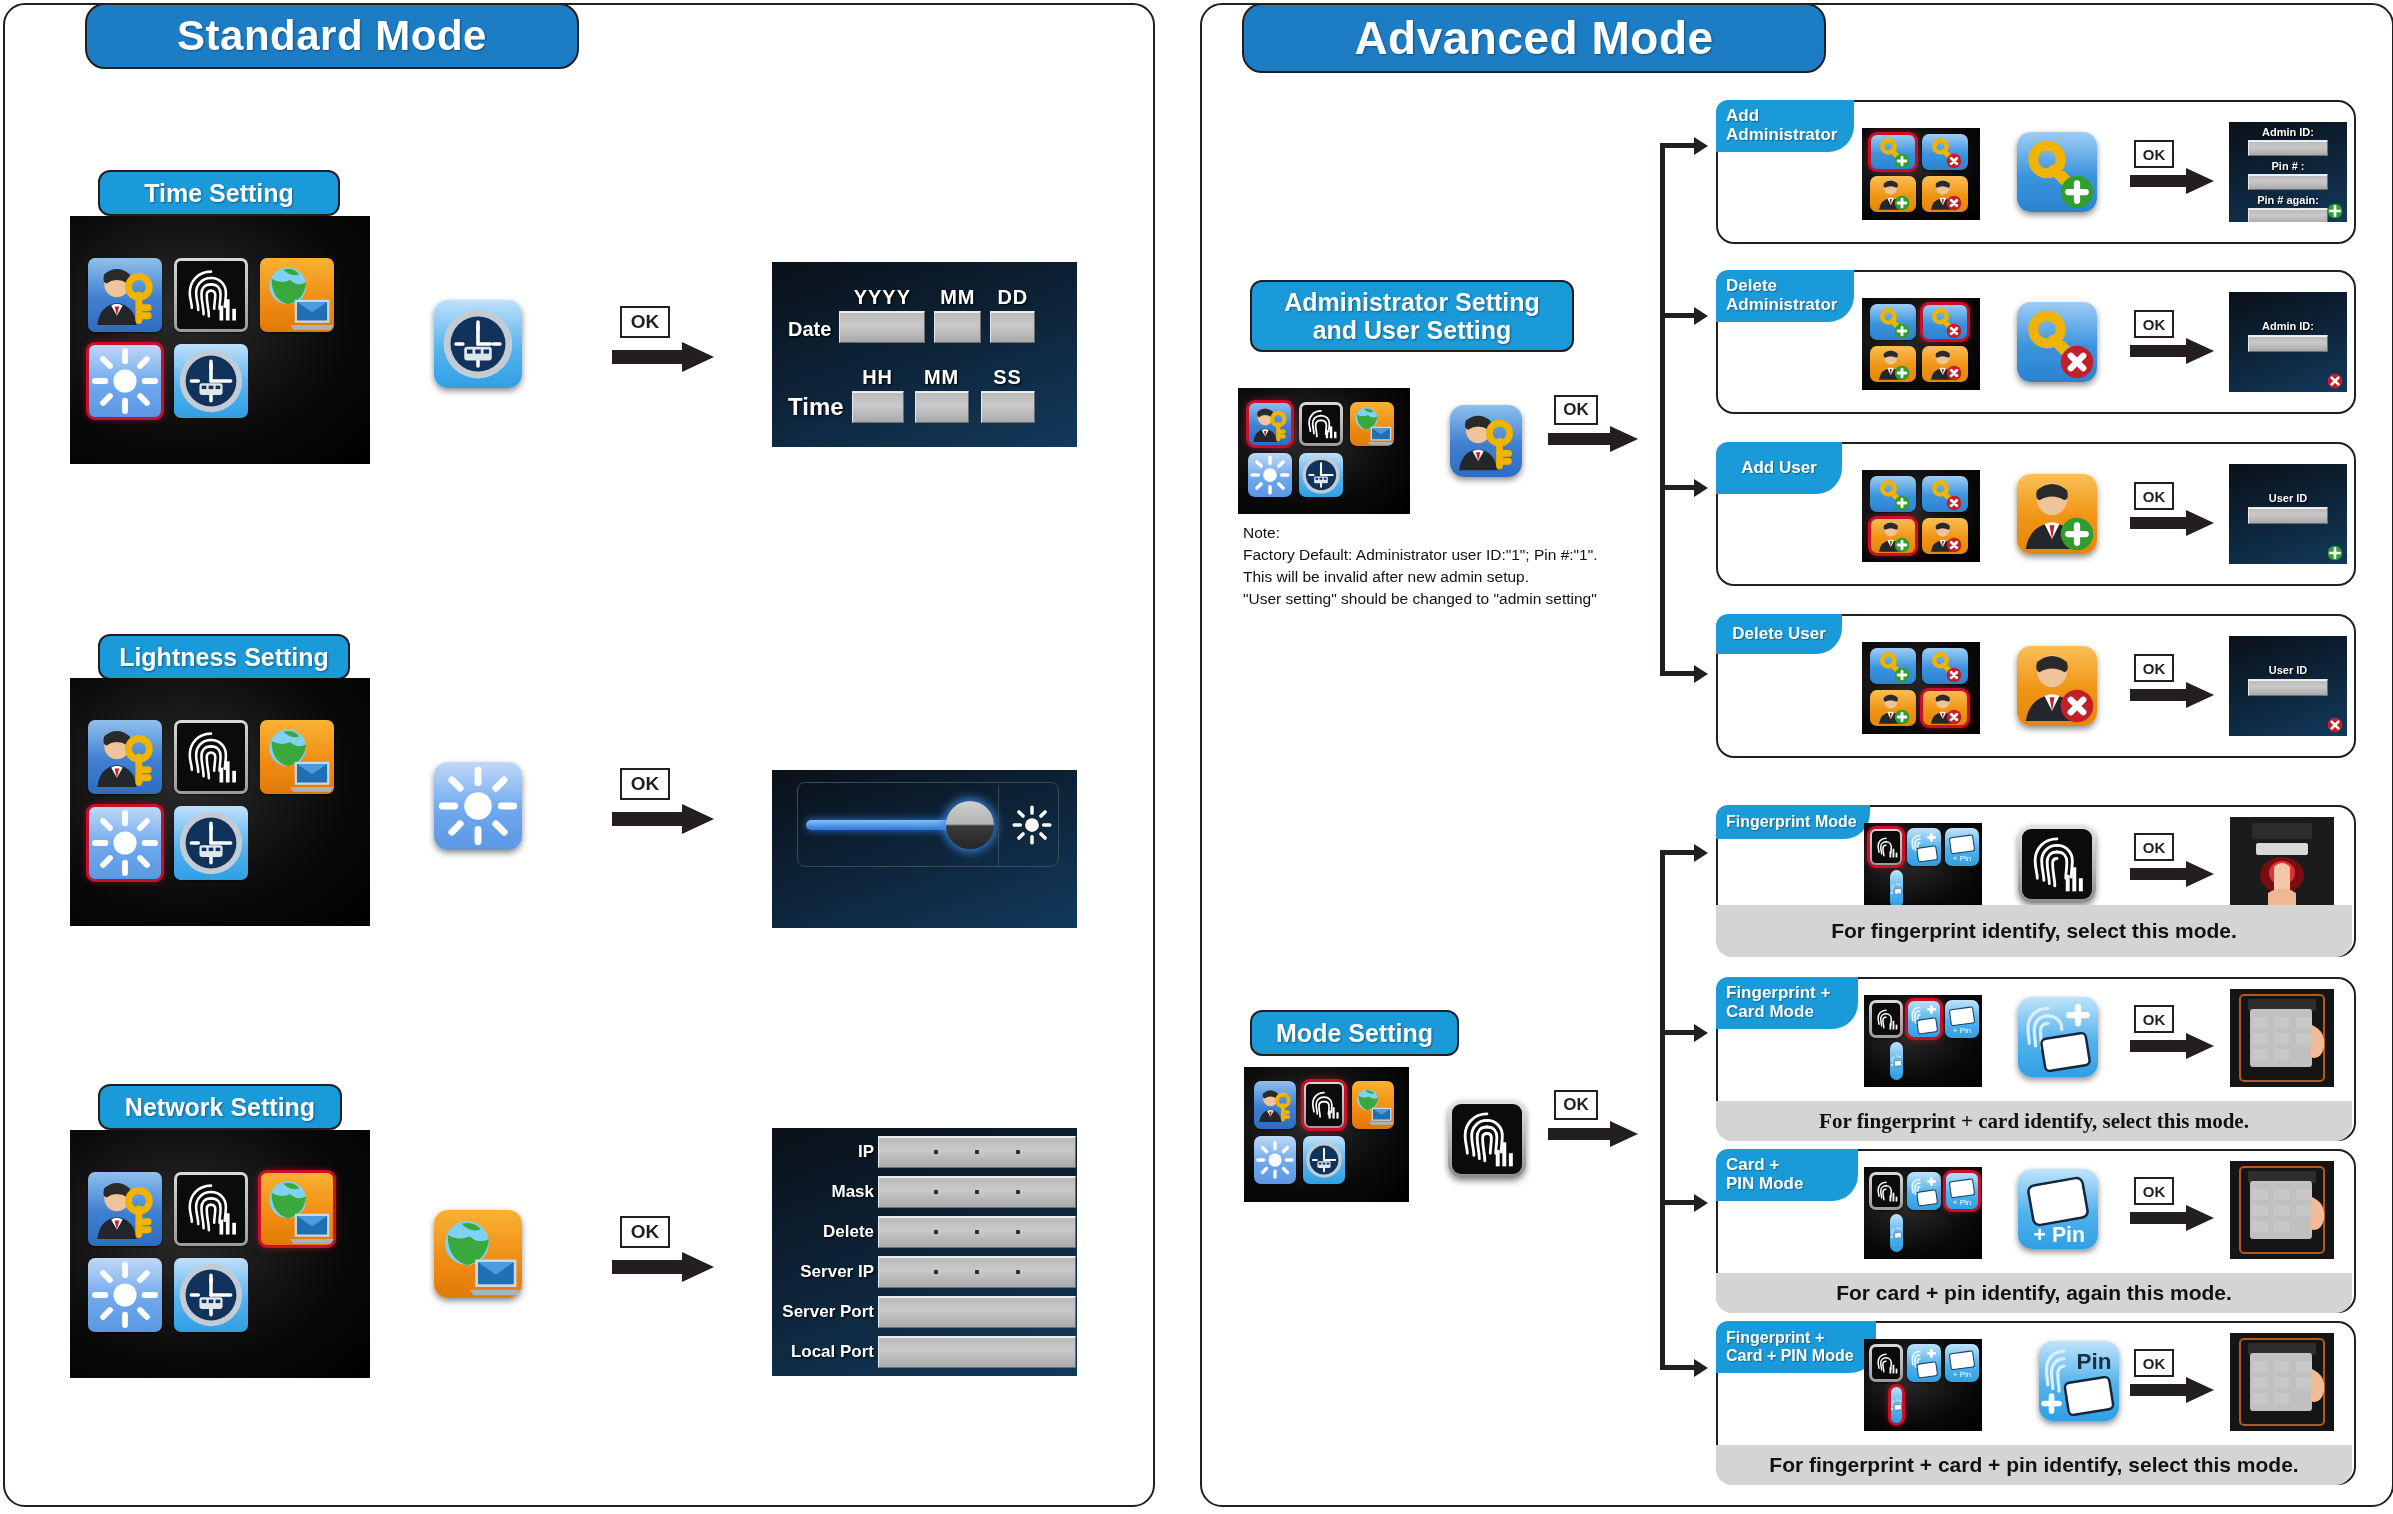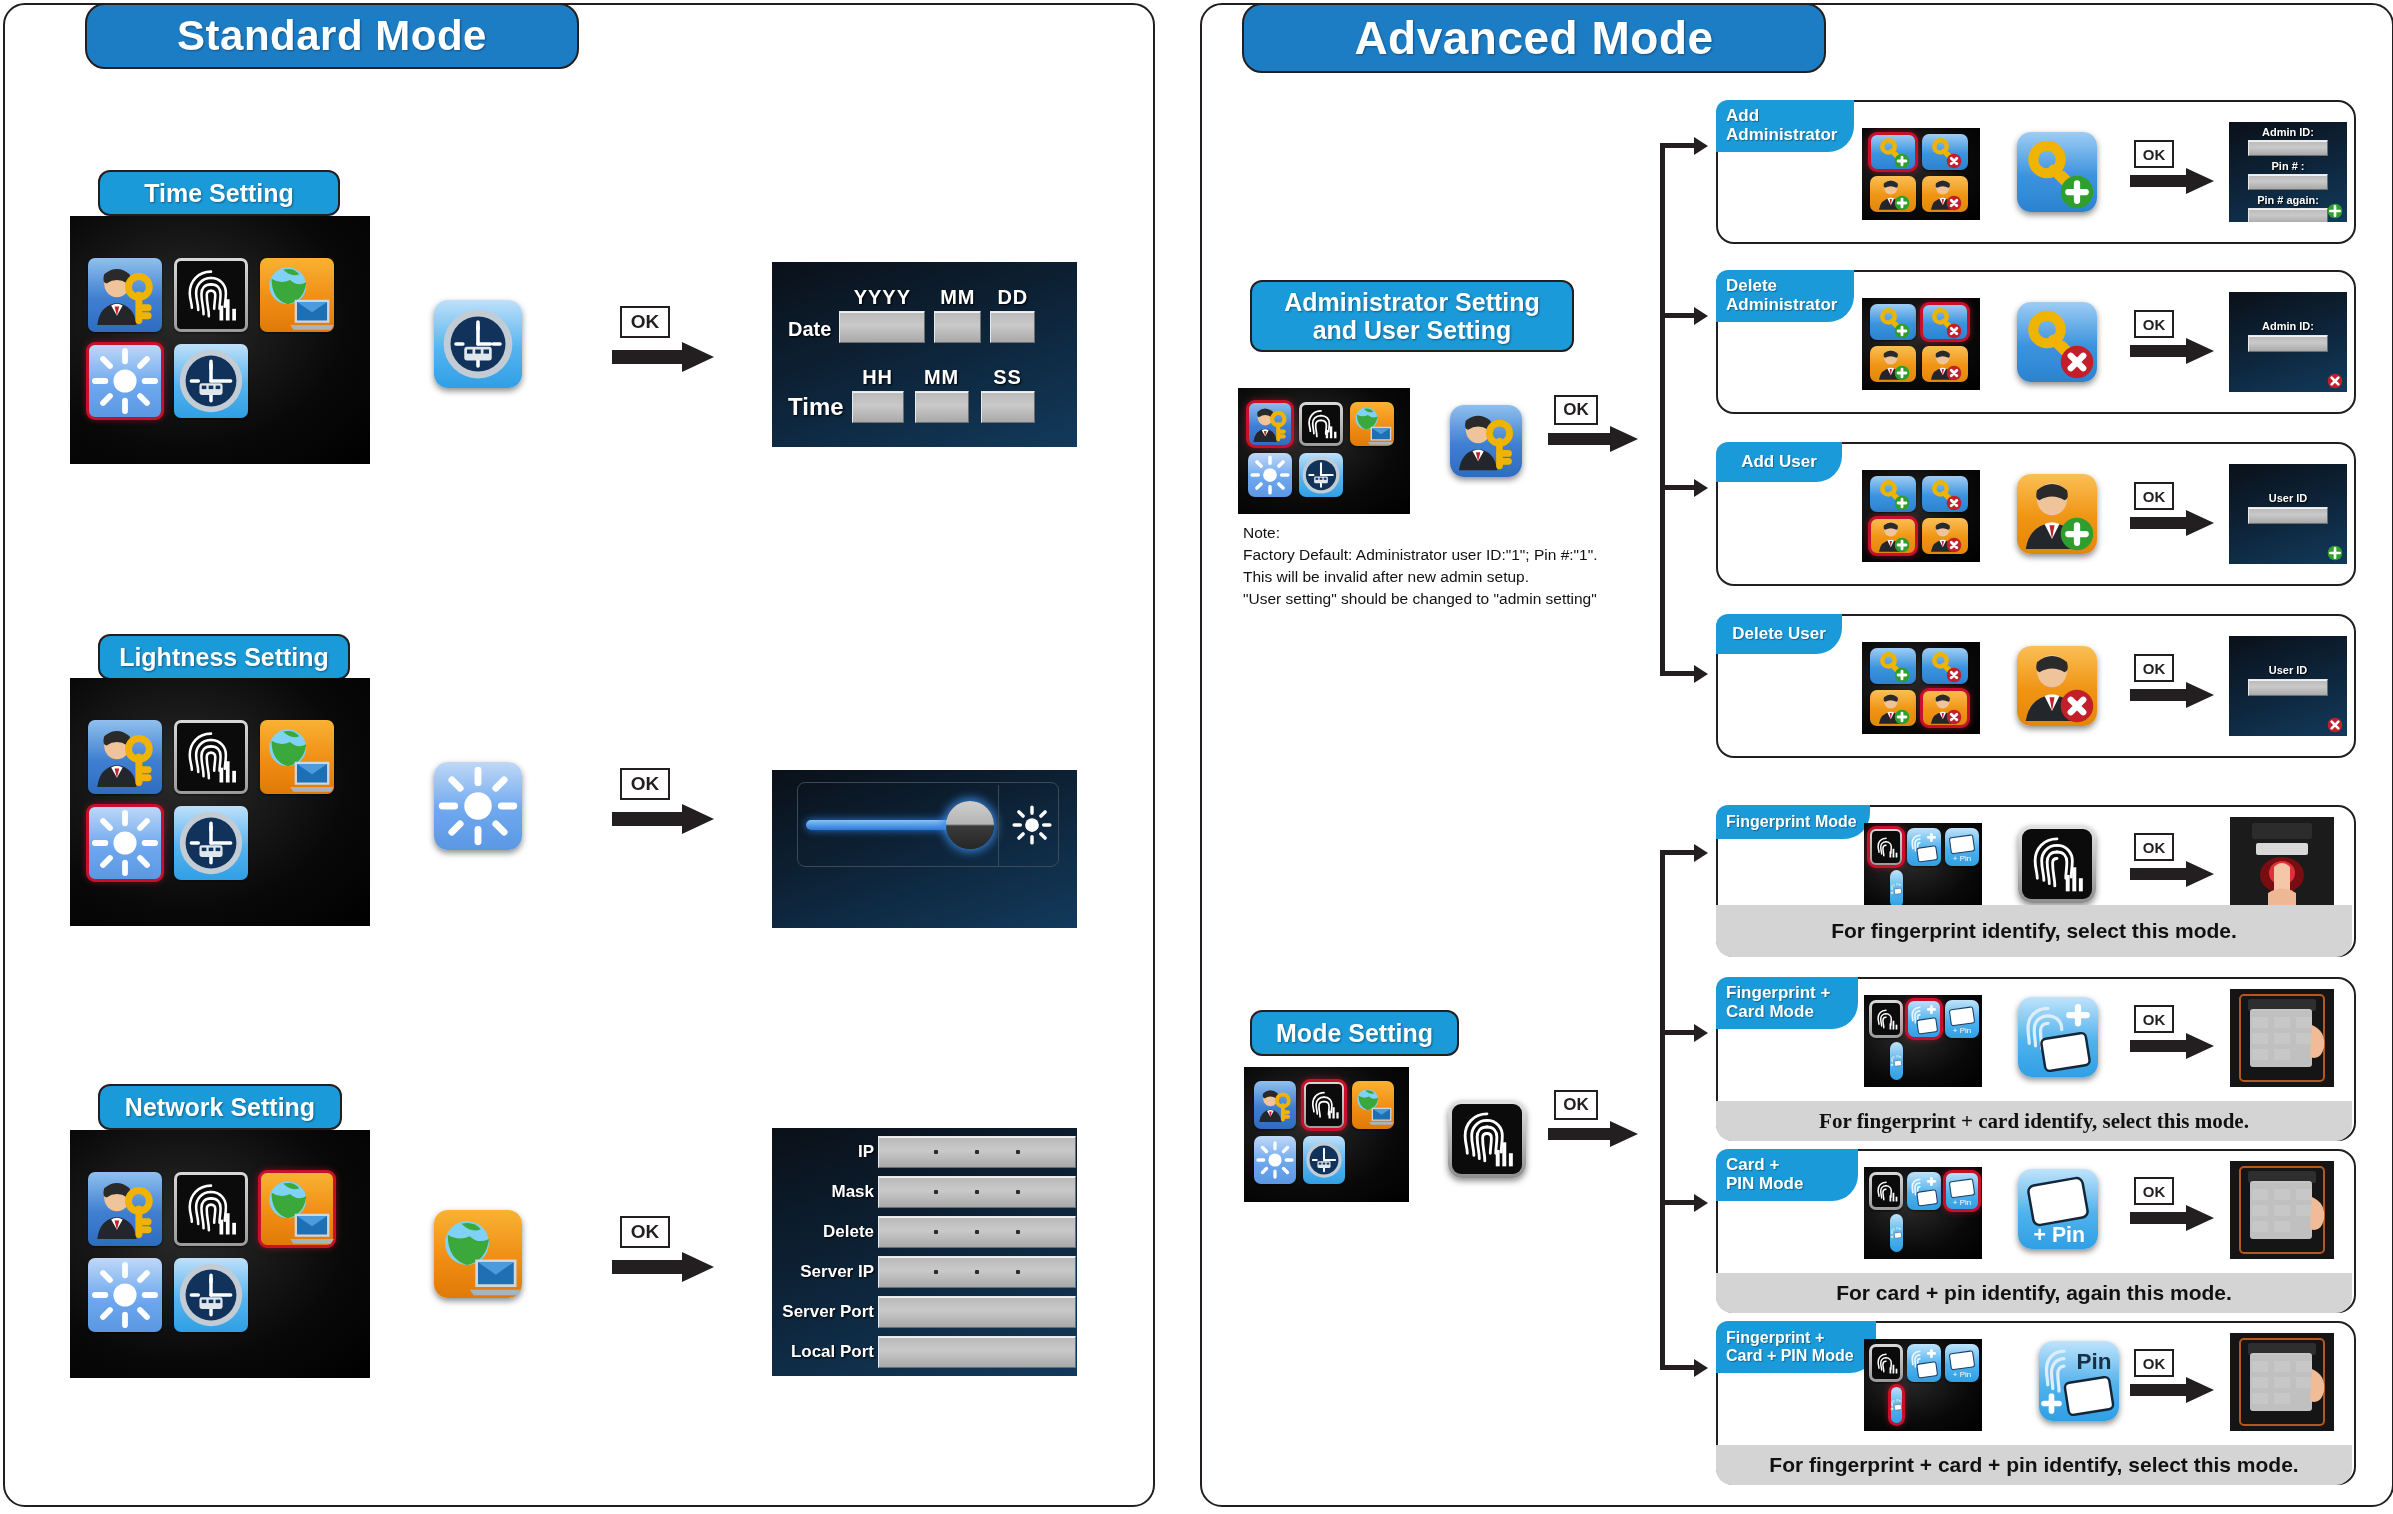--- a/index.html
+++ b/index.html
@@ -778,21 +778,21 @@
     <div style="position:absolute;right:4px;bottom:3px;width:16px;height:16px;">
       <svg viewBox="0 0 24 24">
           <circle cx="12" cy="12" r="11" fill="#c31f2a"></circle>
           <path d="M7 7l10 10M17 7L7 17" stroke="#fff" stroke-width="4" stroke-linecap="round"></path>
         </svg>
     </div>
   </div>
 </div>
 
 <div class="card" style="left:1716px;top:442px;width:636px;height:140px;">
-  <div class="card-tab" style="left:-2px;top:-2px;width:126px;height:40px;font-size:17px;justify-content:center;padding-left:0;">
+  <div class="card-tab" style="left:-2px;top:-2px;width:126px;height:52px;font-size:17px;justify-content:center;padding-left:0;">
     <span>Add User</span>
   </div>
   <div class="lcd" style="left:144px;top:26px;width:118px;height:92px;">
     <div class="grid" style="left:8px;top:6px;width:102px;height:80px;grid-template-columns:repeat(2,46px);grid-template-rows:repeat(2,36px);gap:6px;">
       <div class="ic ic-key-add">
         <svg viewBox="0 0 64 64">
             <circle cx="24" cy="22" r="11" fill="none" stroke="#f0b400" stroke-width="8"></circle>
             <path d="M29 30 l20 20 M42 41 l7 7 M36 35 l7 7" stroke="#f0b400" stroke-width="8" fill="none" stroke-linecap="round"></path>
             <circle cx="48" cy="48" r="13" fill="#2f9e2f"></circle>
             <path d="M48 41v14M41 48h14" stroke="#fff" stroke-width="5" stroke-linecap="round"></path>

